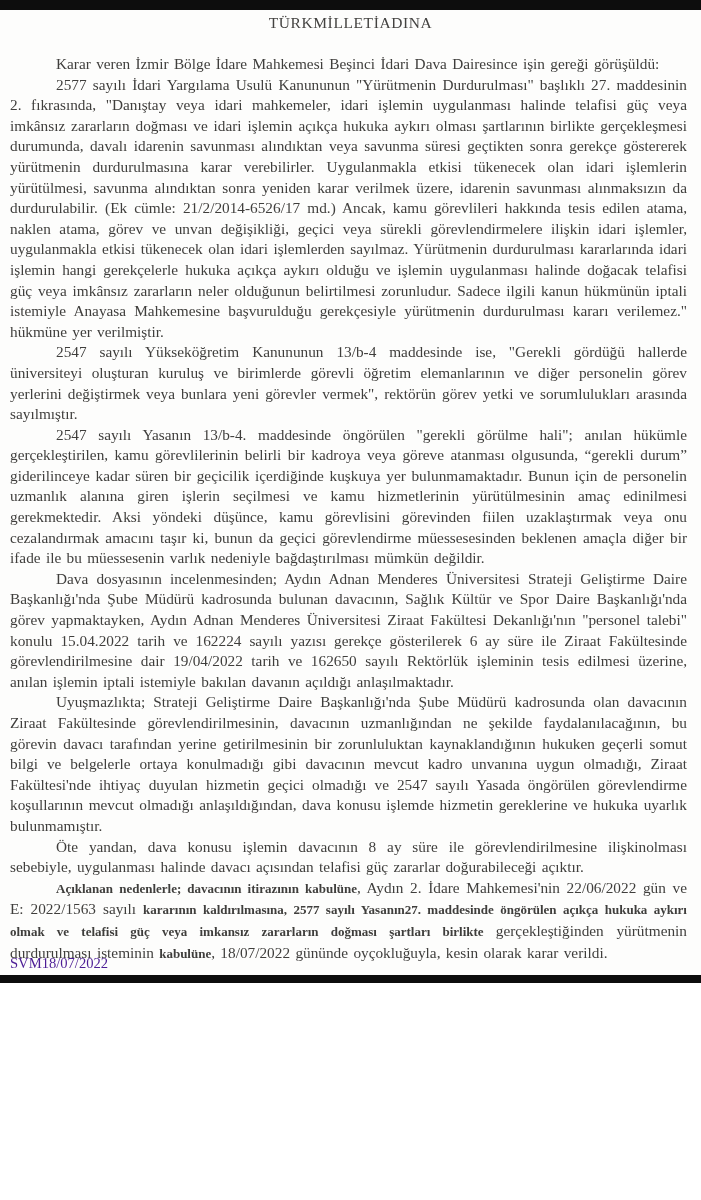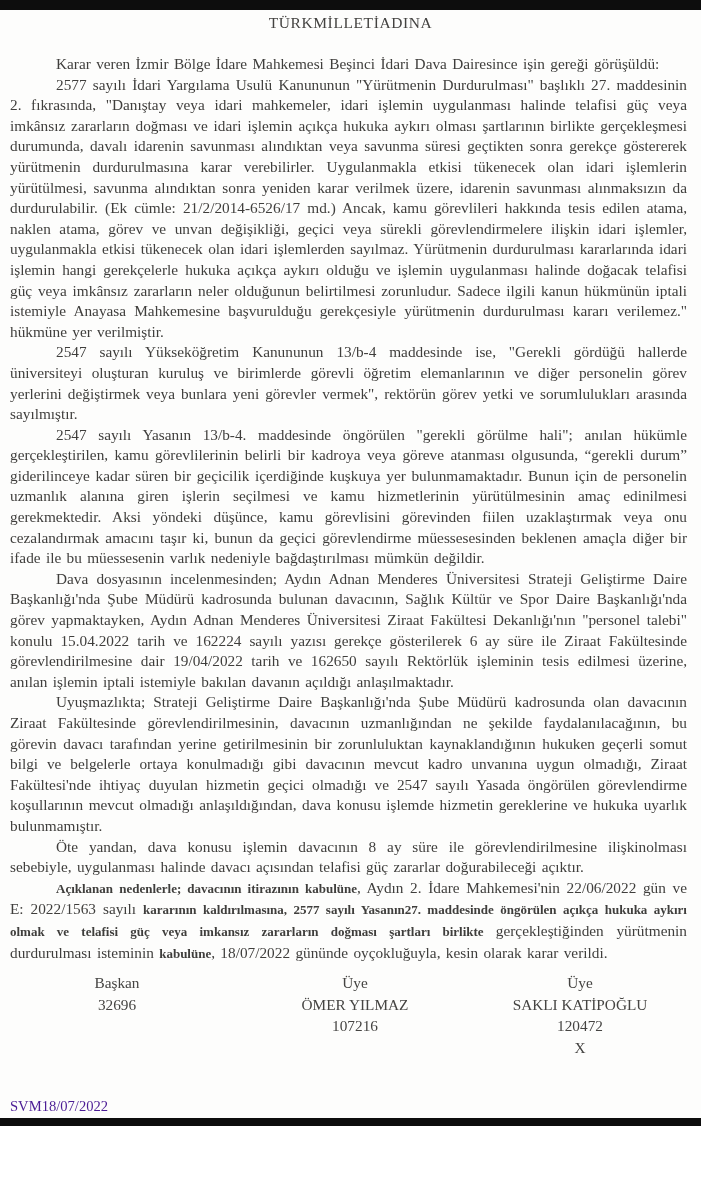--- a/index.html
+++ b/index.html
@@ -1,19 +1,19 @@
 <!DOCTYPE html>
 <html lang="tr"><head>
 <meta charset="utf-8">
 <style>
   html, body { margin: 0; padding: 0; background: #ffffff; }
   .page {
     position: relative;
     width: 701px;
-    height: 1126px;
+    height: 983px;
     background: #fdfdfc;
     overflow: hidden;
     font-family: "Liberation Serif", "DejaVu Serif", serif;
     color: #3f3e3c;
   }
   .bar {
     position: absolute; left: 0; right: 0; background: #0d0d0d;
   }
   .bar.top { top: 0; height: 10px; }
   .bar.bottom { bottom: 0; height: 8px; }

